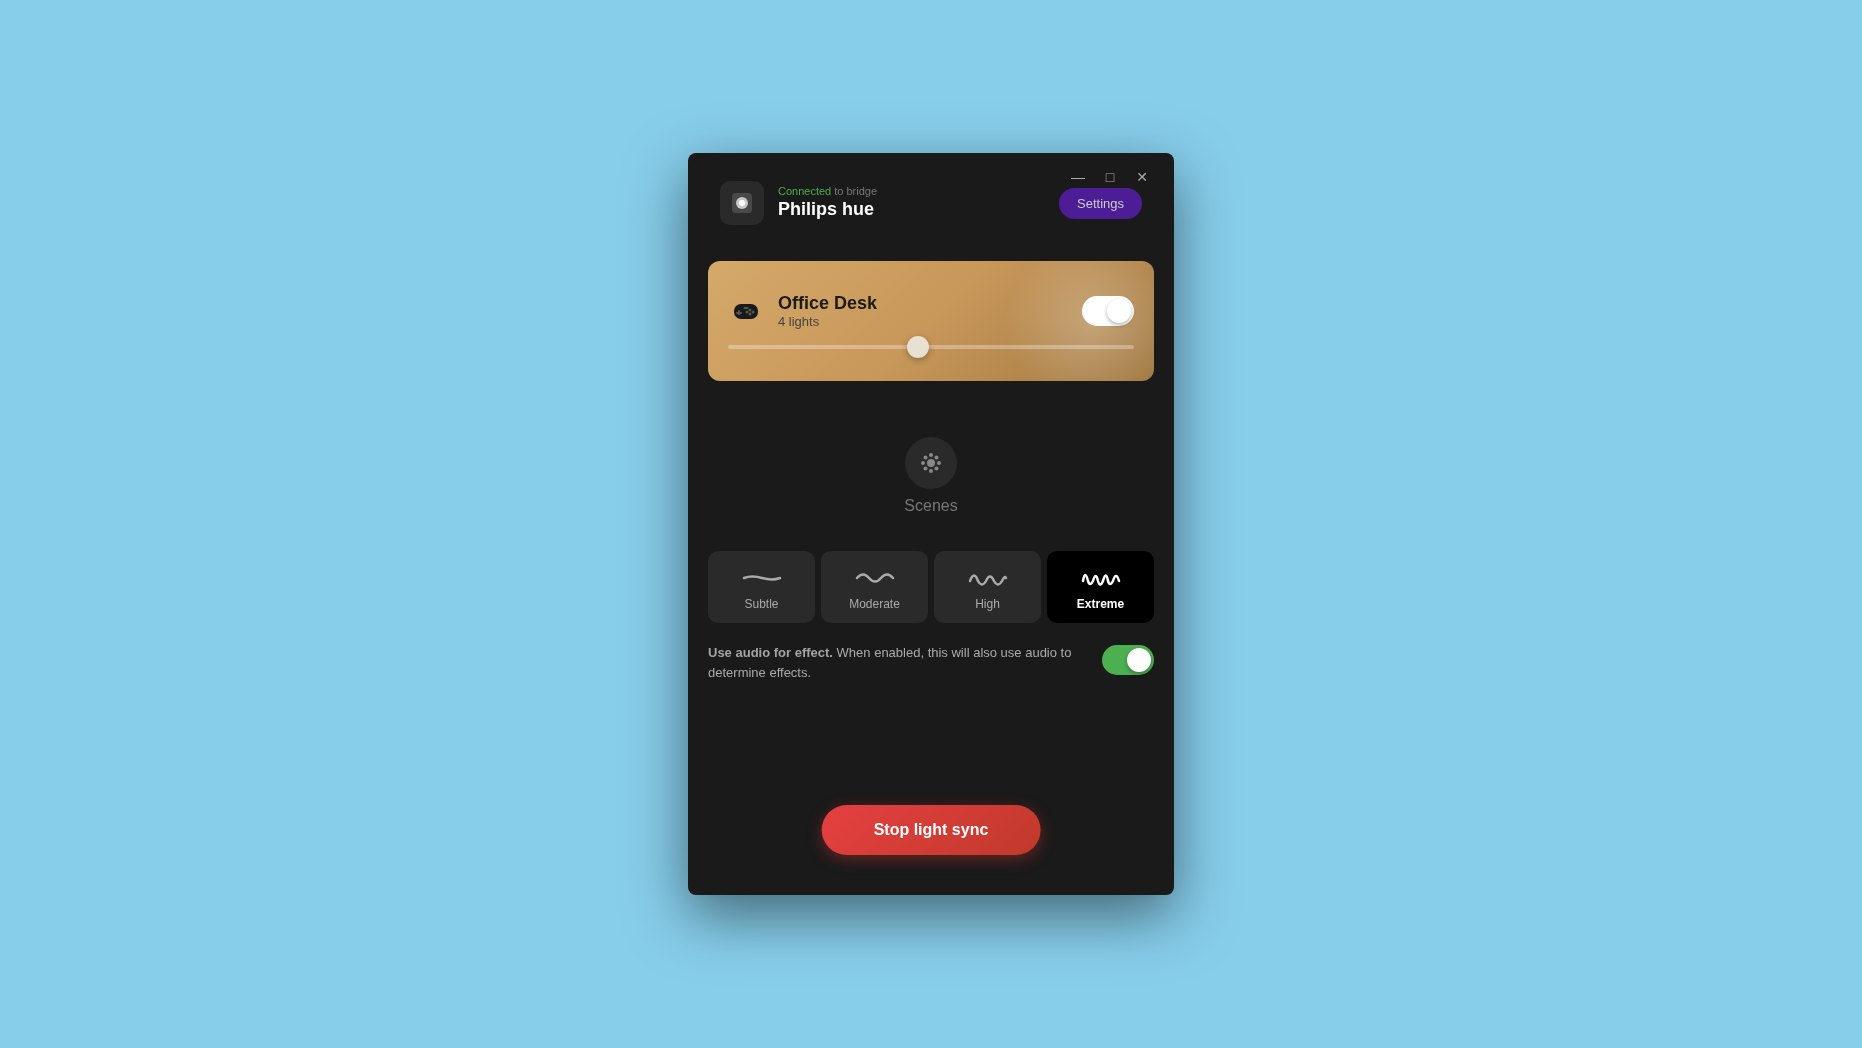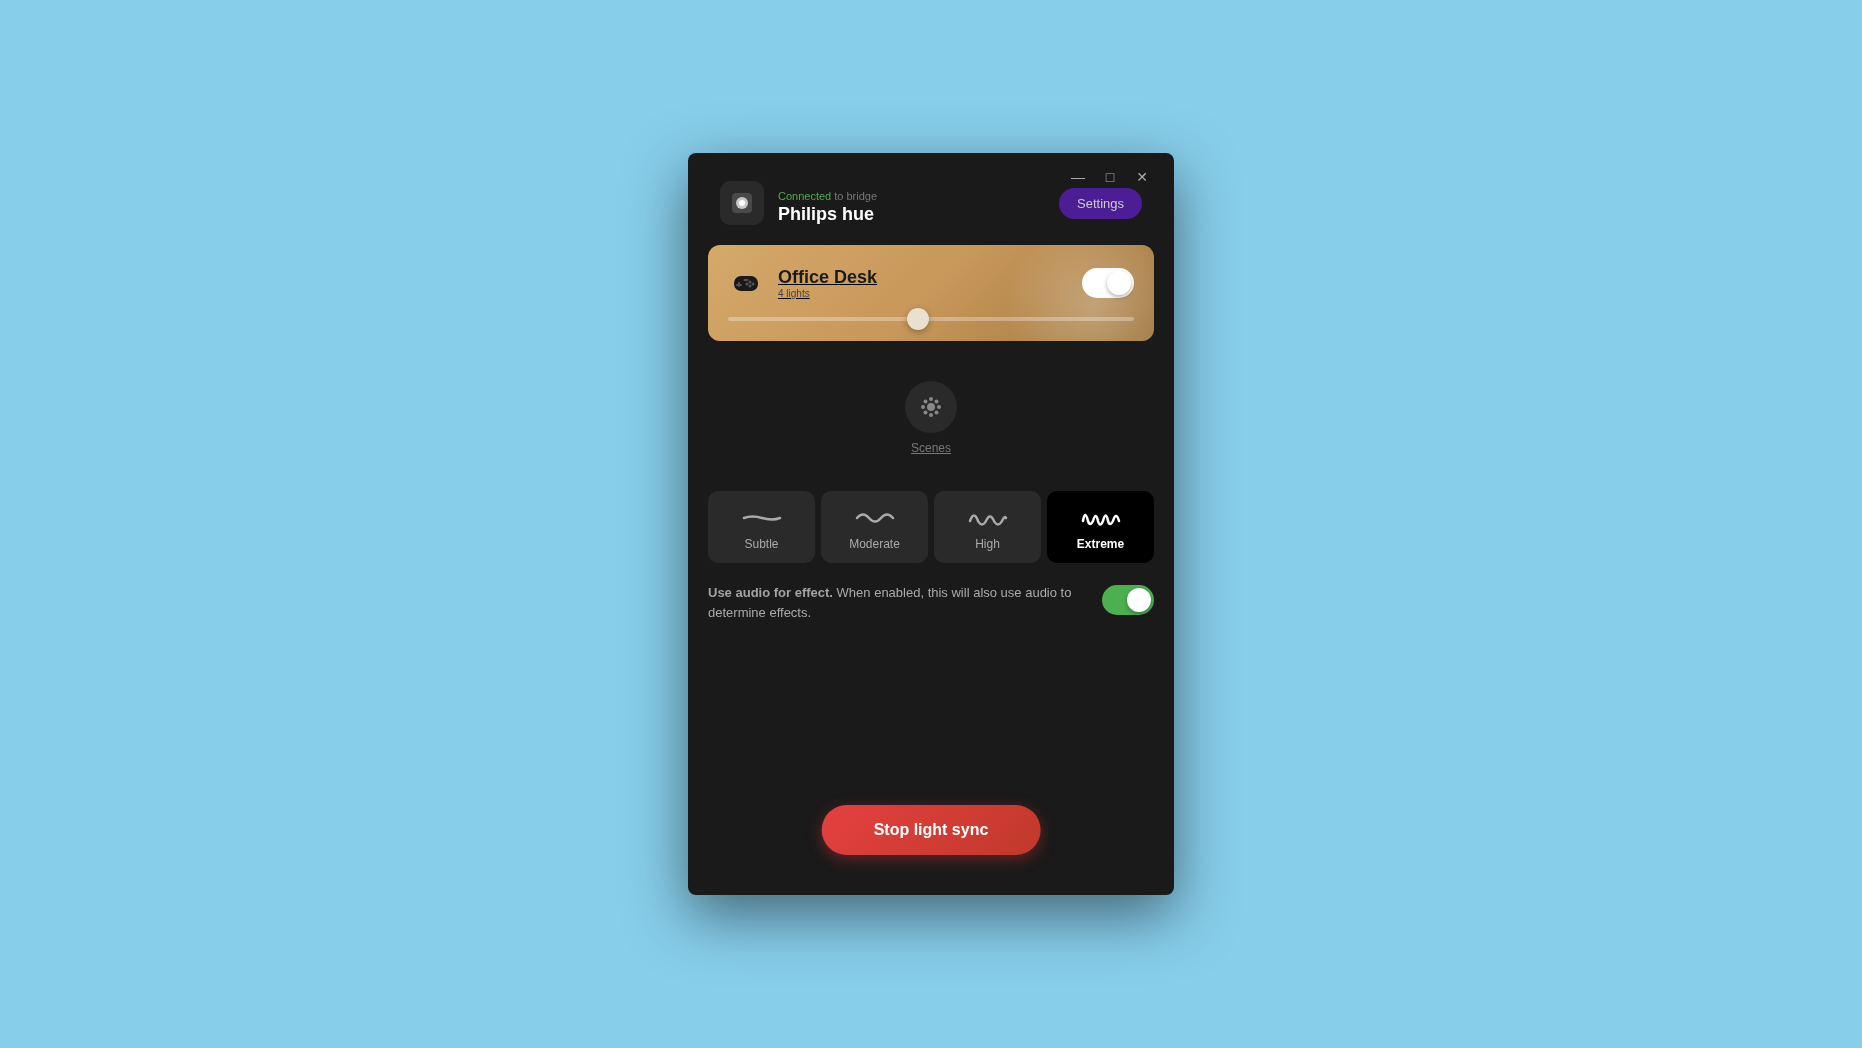--- a/index.html
+++ b/index.html
@@ -51,21 +51,21 @@
     
     .header {
       padding: 28px 32px 20px 32px;
       display: flex;
       align-items: center;
       justify-content: space-between;
     }
 
     .header-left {
       display: flex;
-      align-items: flex-end;
+      align-items: flex-start;
       gap: 14px;
     }
 
     .hue-logo {
       width: 44px;
       height: 44px;
       background: #2a2a2a;
       border-radius: 10px;
       display: flex;
       align-items: center;
@@ -89,27 +89,26 @@
       border: none;
       border-radius: 20px;
       color: #ccc;
       padding: 8px 18px;
       font-size: 13px;
       cursor: pointer;
     }
 
     
     .device-card {
-      margin: 0 20px;
+      margin: 16px 20px;
       background: linear-gradient(135deg, #d4a96a 0%, #c8975a 50%, #a07840 100%);
       border-radius: 12px;
-      padding: 20px 20px;
+      padding: 32px 20px;
       position: relative;
       overflow: hidden;
-      text-decoration: underline;
     }
 
     .device-card::before {
       content: '';
       position: absolute;
       top: -30px;
       right: -30px;
       width: 180px;
       height: 180px;
       background: radial-gradient(circle, rgba(255,255,255,0.25) 0%, transparent 70%);
@@ -136,21 +135,21 @@
       justify-content: center;
     }
 
     .device-info .device-name {
       font-size: 18px;
       font-weight: 700;
       color: #1a1a1a;
     }
 
     .device-info .device-lights {
-      font-size: 10px;
+      font-size: 13px;
       color: #444;
     }
 
     
     .toggle {
       position: relative;
       width: 52px;
       height: 30px;
     }
 
@@ -241,23 +240,22 @@
       align-items: center;
       justify-content: center;
       background: #2a2a2a;
     }
 
     .mode-tab.active .tab-icon {
       background: #fff;
     }
 
     .mode-tab .tab-label {
-      font-size: 12px;
+      font-size: 16px;
       color: #777;
-      text-decoration: underline;
     }
 
     .mode-tab.active .tab-label {
       color: #fff;
       font-weight: 700;
     }
 
     
     .intensity-row {
       display: flex;

